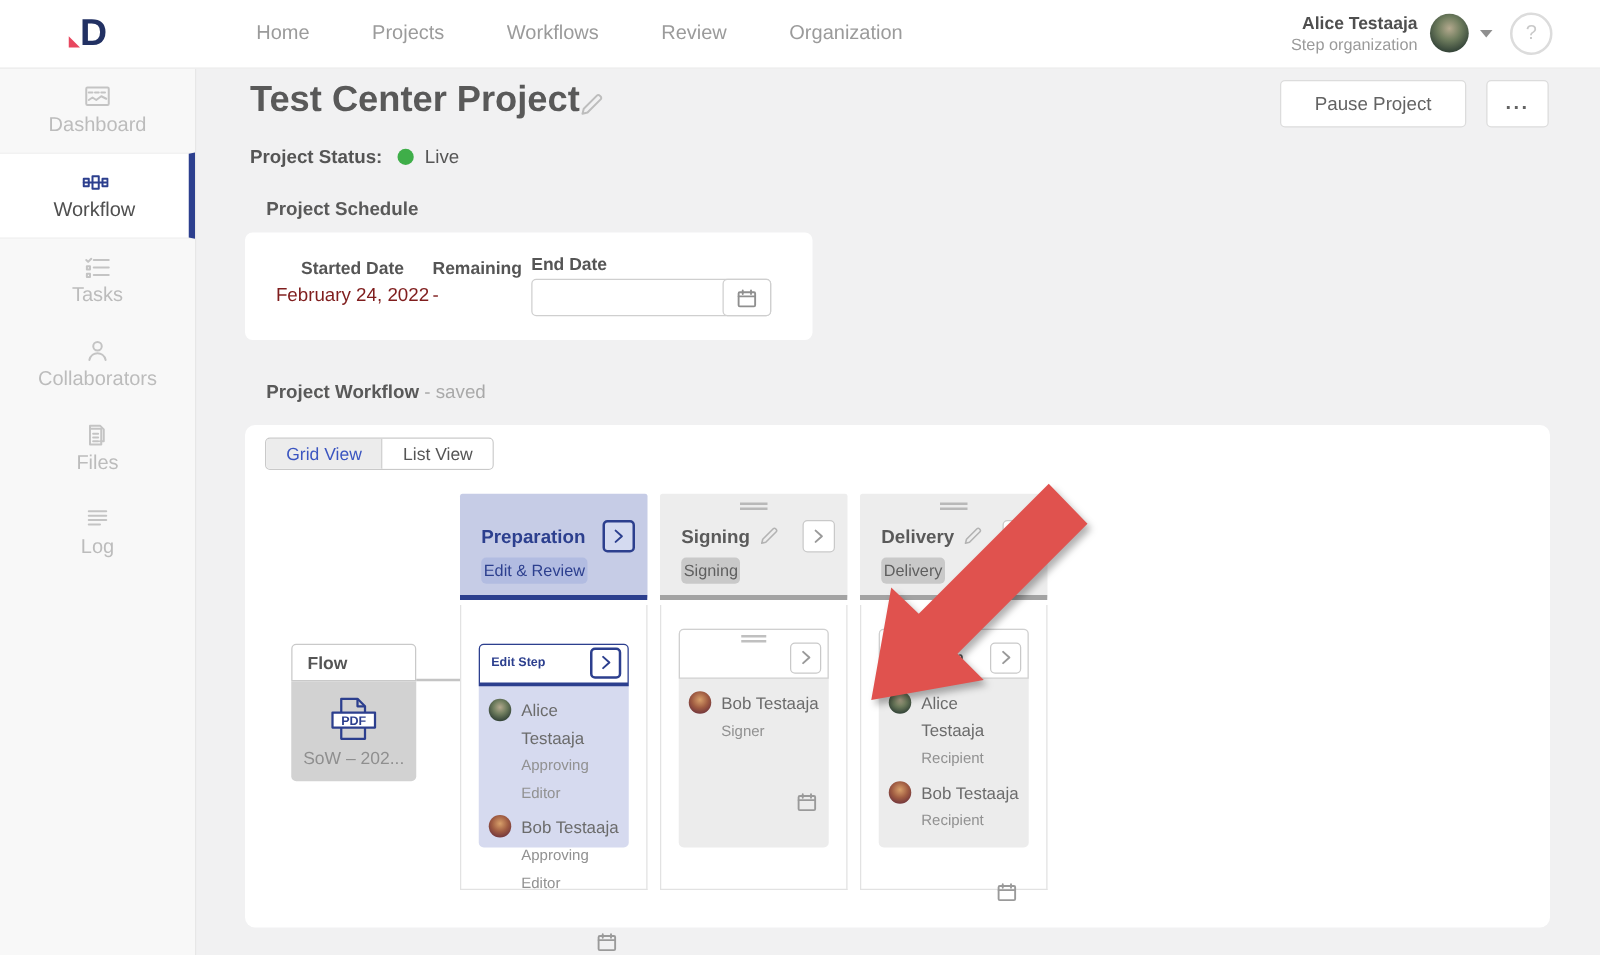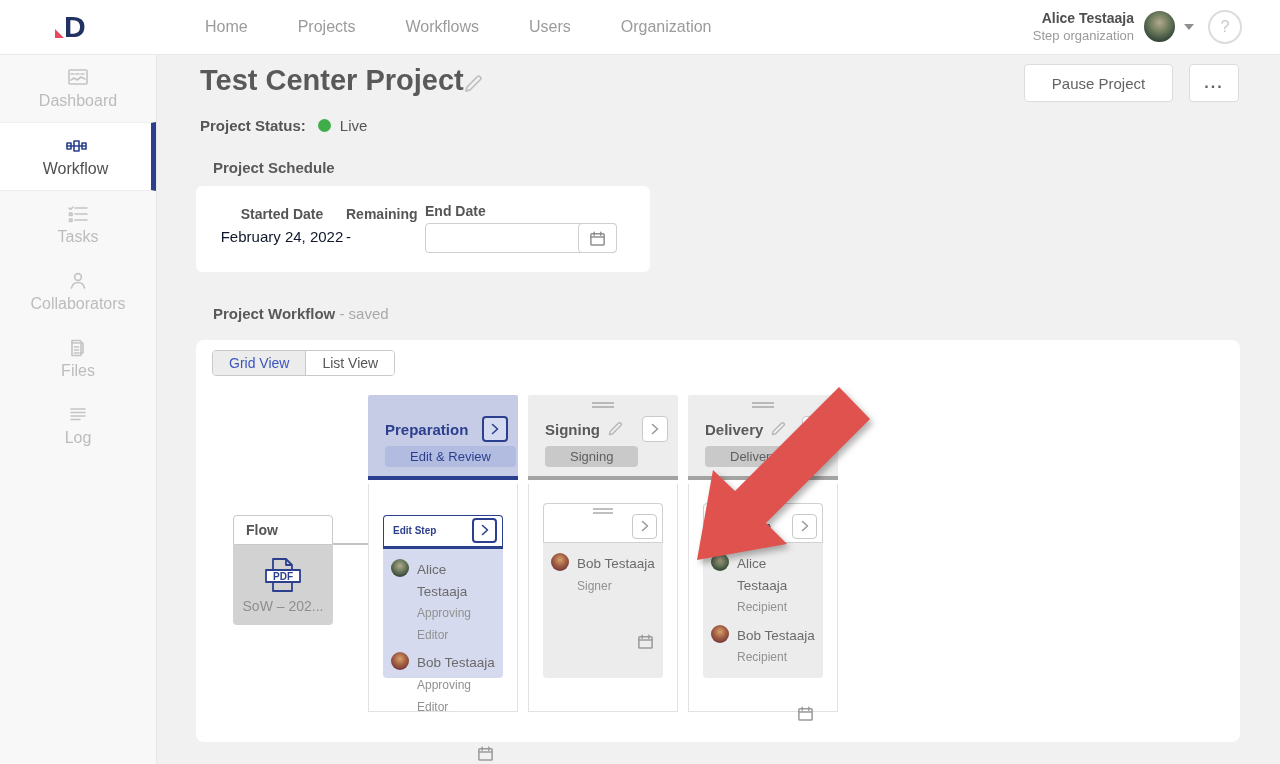--- a/index.html
+++ b/index.html
@@ -50,21 +50,21 @@
   .status-dot { width:13px; height:13px; border-radius:50%; margin:0 9px 0 12px; }
   .status-value { color:#555; }
 
   .section-h { position:absolute; font-size:15px; font-weight:bold; color:#595959; }
   .saved-suffix { font-weight:normal; color:#a9a9a9; }
 
   
   .sched-card { position:absolute; left:196px; top:186px; width:454px; height:86px; background:#fff;
                 border-radius:6px; display:flex; padding:20px 22px; }
   .sched-col .lbl { font-size:14px; font-weight:bold; color:#555; margin-bottom:6px; }
-  .sched-col .val { font-size:15px; color:#0f172a; }
+  .sched-col .val { font-size:15px; color:#7f1d1d; }
   .sc-start { width:128px;text-align:center; }
   .sc-rem { width:79px; }
   .enddate-wrap { position:relative; width:192px; height:30px; margin-top:2px; }
   .enddate-input { width:192px; height:30px; border:1px solid #cfcfcf; border-radius:4px; background:#fff;
                    padding:0 8px; font-size:14px; color:#555; }
   .cal-btn { position:absolute; right:0; top:0; width:39px; height:30px; background:#fff; border:1px solid #cfcfcf;
              border-radius:4px; display:flex; align-items:center; justify-content:center; cursor:pointer; color:#8f8f8f; }
   .sc-end .lbl { margin-bottom:4px; margin-top:-3px; }
 
   
@@ -92,21 +92,21 @@
   .drag-handle { position:absolute; left:50%; top:7px; transform:translateX(-50%); width:22px; }
   .drag-handle i { display:block; height:0; border-top:2px solid #b9b9b9; margin-bottom:2px; }
   .wcol-titlerow { position:absolute; left:17px; right:10px; top:21px; height:26px; display:flex; align-items:center; }
   .wcol-title { font-size:15px; font-weight:bold; }
   .wcol.prep .wcol-title { color:#2c3f8e; }
   .wcol.gray .wcol-title { color:#5a5a5a; }
   .pencil-sm { width:16px; height:16px; color:#b3b3b3; margin-left:7px; cursor:pointer; }
   .chev-btn { margin-left:auto; width:26px; height:26px; border-radius:4px; display:flex; align-items:center;
               justify-content:center; cursor:pointer; background:#fff; border:1px solid #c9c9c9; color:#9a9a9a; }
   .wcol.prep .chev-btn { background:#d4daf0; border:2px solid #2c3f8e; color:#2c3f8e; }
-  .badge { position:absolute; left:17px; top:51px; font-size:13px; padding:3px 25px; border-radius:4px; }
+  .badge { position:absolute; left:17px; top:51px; font-size:13px; padding:3px 2px; border-radius:4px; }
   .wcol.prep .badge { background:#b2bce1; color:#2c3f8e; }
   .wcol.gray .badge { background:#c9c9c9; color:#5f5f5f; }
   .wcol-lane { position:absolute; left:0; right:0; top:89px; bottom:0; background:#fff;
                border:1px solid #e2e2e2; border-top:none; }
 
   
   .step-card { position:absolute; left:15px; width:120px; border-radius:4px; z-index:3; }
   .step-card.blue { top:120px; height:163px; background:#d6daef; }
   .step-card.grayc { top:108px; height:175px; background:#ececec; }
   .step-head { background:#fff; border-radius:4px 4px 0 0; position:relative; }
@@ -151,21 +151,21 @@
 
   <div class="topnav">
     <div class="logo">
       <span class="logo-tri"></span>
       <span class="logo-d">D</span>
     </div>
     <div class="nav-links">
       <span class="nav-link">Home</span>
       <span class="nav-link">Projects</span>
       <span class="nav-link">Workflows</span>
-      <span class="nav-link">Users</span>
+      <span class="nav-link">Review</span>
       <span class="nav-link">Organization</span>
     </div>
     <div class="nav-right">
       <div class="user-block">
         <div class="user-name">Alice Testaaja</div>
         <div class="user-org">Step organization</div>
       </div>
       <span class="avatar avatar-alice nav-avatar"></span>
       <span class="caret"></span>
       <div class="help-btn">

